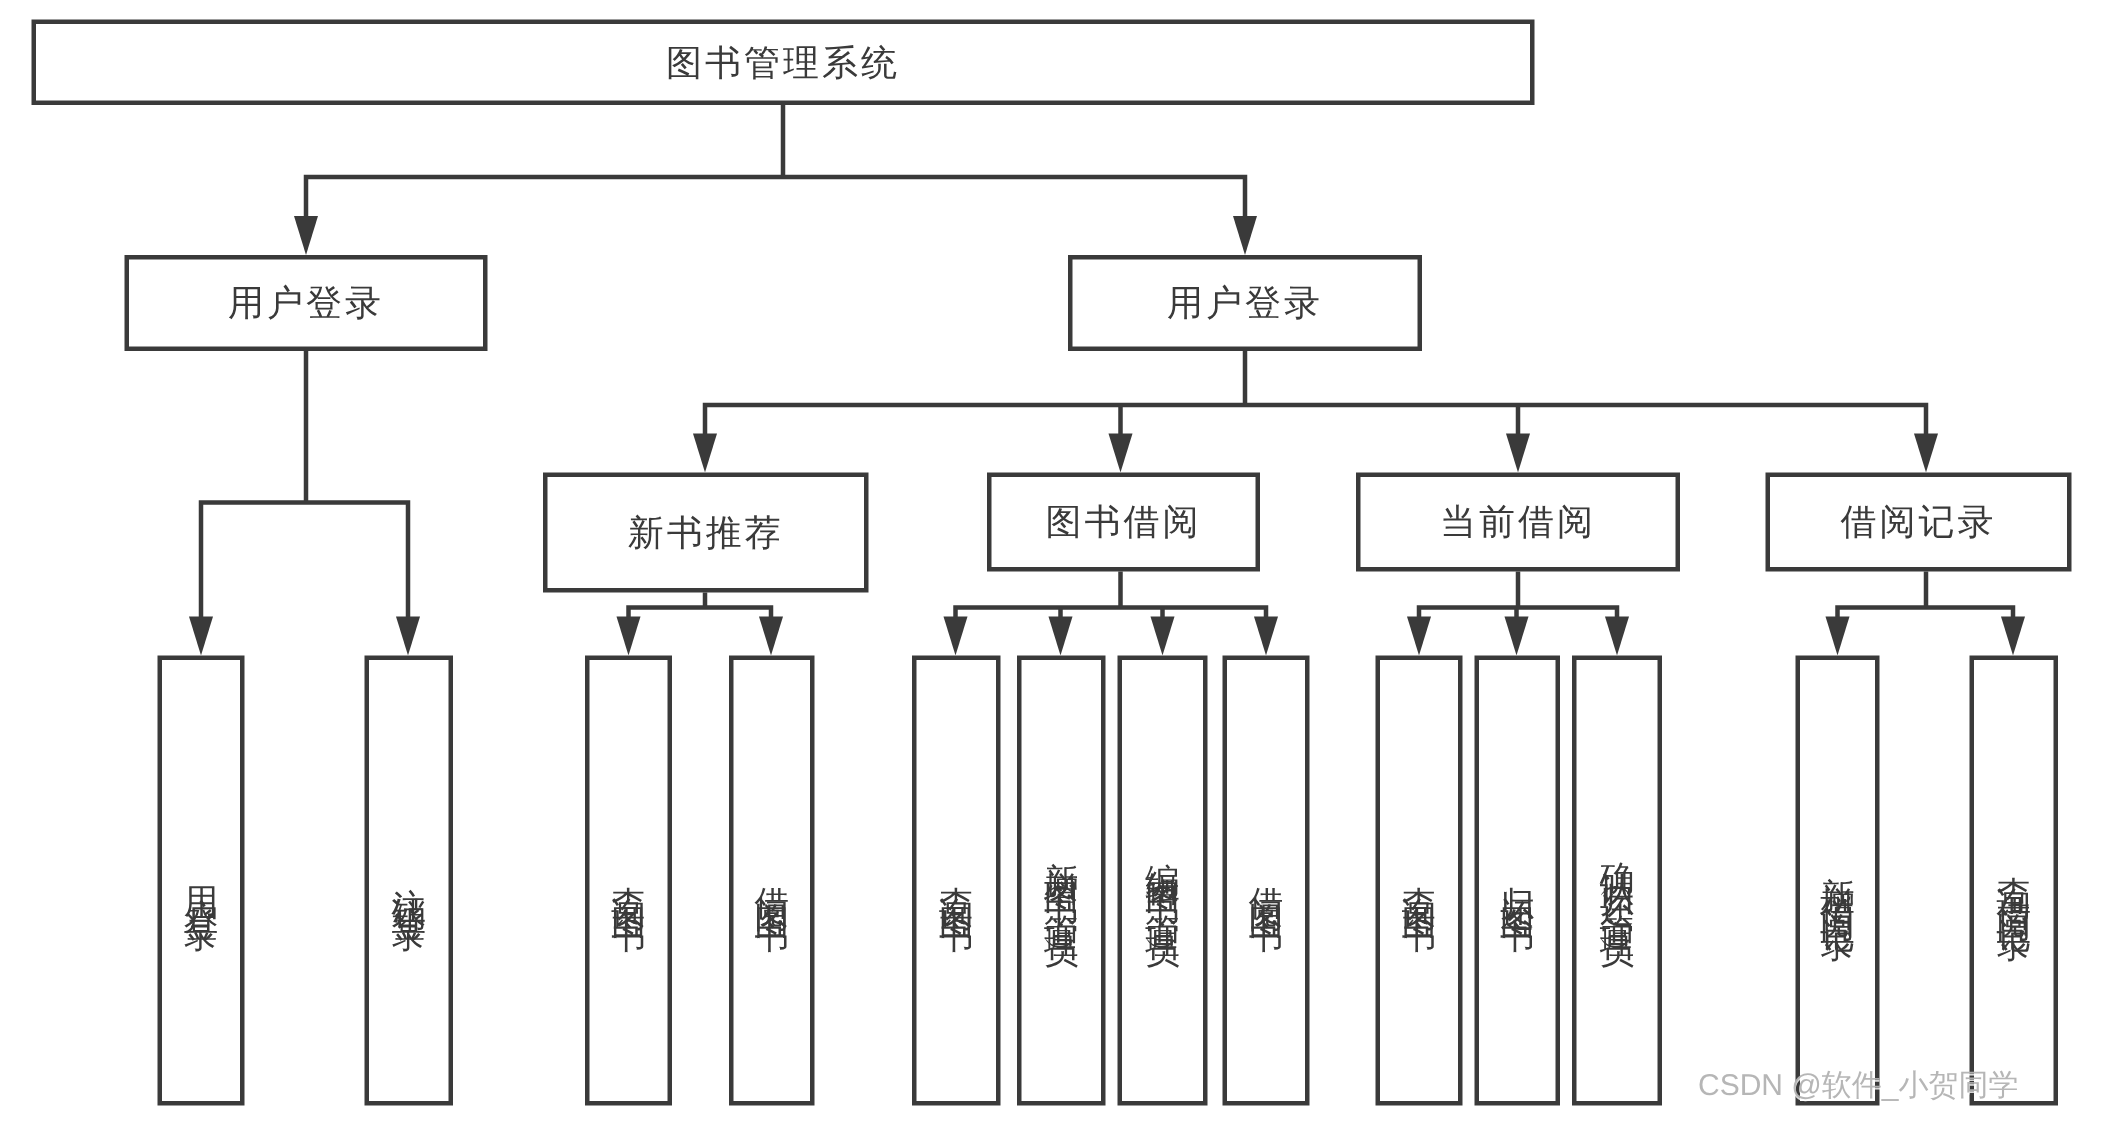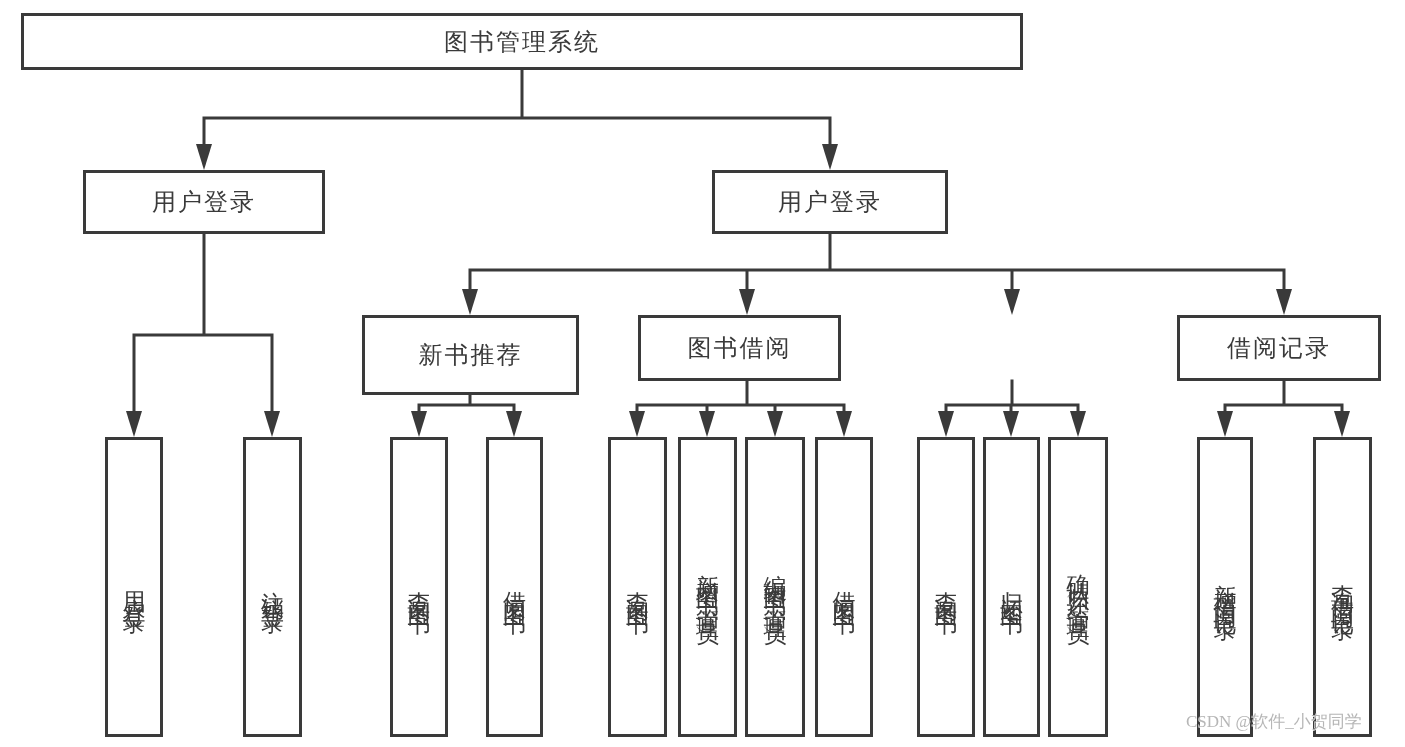--- a/index.html
+++ b/index.html
@@ -5,21 +5,21 @@
   :root{
     --line:#3a3a3a;
     --text:#3a3a3a;
   }
   html,body{margin:0;padding:0;background:#fff;}
   #stage{
     position:relative;
     width:1405px;height:747px;
     background:#fff;
     overflow:hidden;
-    font-family:Liberation Serif, serif;
+    font-family:Liberation Sans, sans-serif;
     color:var(--text);
   }
   #connectors{
     position:absolute;left:0;top:0;width:1405px;height:747px;
     pointer-events:none;
   }
   #connectors path{
     fill:none;stroke:var(--line);stroke-width:3;stroke-linecap:square;
   }
   #connectors polygon{
@@ -42,22 +42,22 @@
     writing-mode:vertical-rl;
     text-orientation:mixed;
     font-size:23px;
     letter-spacing:7px;
     line-height:1;
     color:var(--text);
     white-space:nowrap;
   }
   #watermark{
     position:absolute;
-    left:1186px;top:710px;
-    font-size:17px;
+    left:1132px;top:710px;
+    font-size:20px;
     color:rgba(178,178,178,0.95);
     text-shadow:0 1px 0 rgba(255,255,255,0.8);
     white-space:nowrap;
     z-index:10;
   }
 </style>
 </head>
 <body>
 
 <div id="stage">
@@ -112,22 +112,25 @@
   <div class="node hbox" style="left:83px;top:170px;width:242px;height:64px;">
     <span class="lbl">用户登录</span>
   </div>
   <div class="node hbox" style="left:712px;top:170px;width:236px;height:64px;">
     <span class="lbl">用户登录</span>
   </div>
 
   <div class="node hbox" style="left:362px;top:315px;width:217px;height:80px;">
     <span class="lbl">新书推荐</span>
   </div>
-  <div class="node hbox" style="left:638px;top:315px;width:203px;height:66px;">
+  <div class="node hbox" style="left:658px;top:315px;width:182px;height:66px;">
     <span class="lbl">图书借阅</span>
+  </div>
+  <div class="node hbox" style="left:904px;top:315px;width:216px;height:66px;">
+    <span class="lbl">当前借阅</span>
   </div>
   <div class="node hbox" style="left:1177px;top:315px;width:204px;height:66px;">
     <span class="lbl">借阅记录</span>
   </div>
 
   <div class="node vbox" style="left:105px;top:437px;width:58px;height:300px;">
     <span class="vlbl">用户登录</span>
   </div>
   <div class="node vbox" style="left:243px;top:437px;width:59px;height:300px;">
     <span class="vlbl">注销登录</span>

